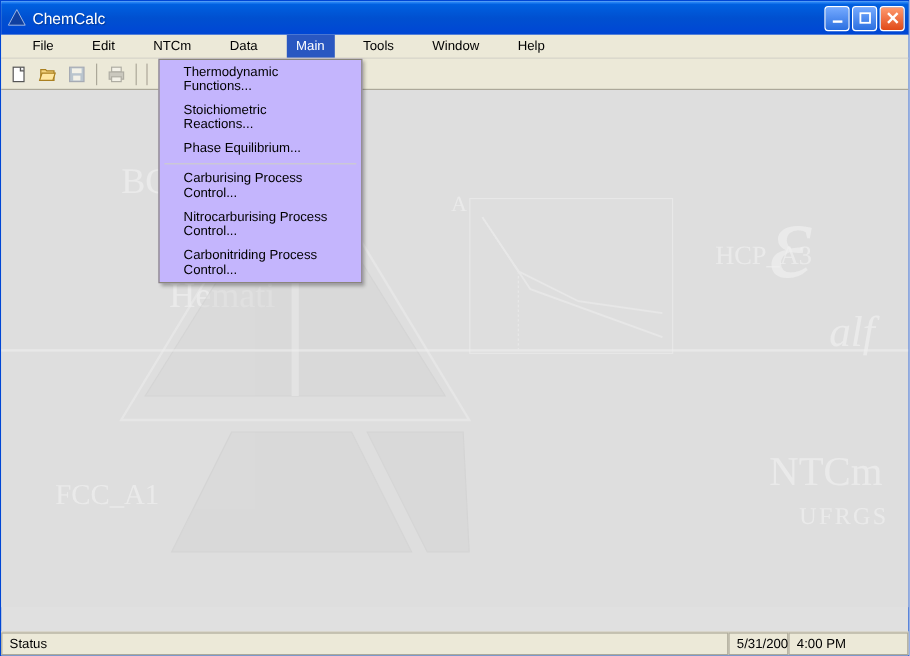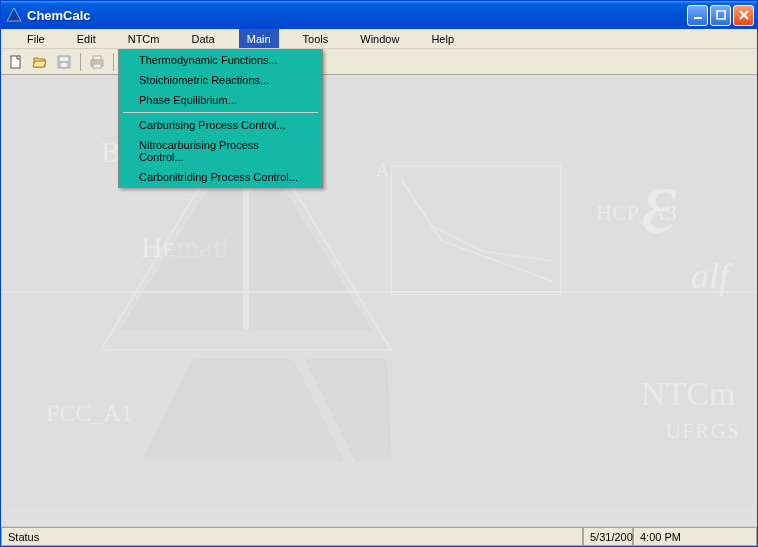--- a/index.html
+++ b/index.html
@@ -23,21 +23,21 @@
     display: flex;
     flex-direction: column;
   }
   .titlebar {
     height: 28px;
     background: linear-gradient(to bottom, #3a95ff 0%, #0060e0 10%, #0050d0 50%, #0046d5 100%);
     display: flex;
     align-items: center;
     padding: 0 3px 0 5px;
     color: #fff;
-    font-weight: bold;
+    font-weight: normal;
     font-size: 13px;
   }
   .titlebar .app-icon {
     width: 16px;
     height: 16px;
     margin-right: 5px;
     display: inline-block;
   }
   .titlebar .title { flex: 1; text-shadow: 1px 1px 1px rgba(0,0,0,0.3); }
   .win-controls { display: flex; gap: 2px; }
@@ -130,24 +130,24 @@
     position: absolute;
     height: 2px;
     background: #eee;
     left: 0;
     right: 0;
     top: 216px;
     opacity: 0.6;
   }
   .dropdown {
     position: absolute;
-    left: 117px;
+    left: 131px;
     top: 48px;
-    width: 205px;
-    background: #14b8a6;
+    width: 170px;
+    background: #c4b5fd;
     border: 1px solid #8a867a;
     box-shadow: 2px 2px 3px rgba(0,0,0,0.3);
     z-index: 100;
   }
   .dropdown-item {
     padding: 4px 20px;
     cursor: default;
   }
   .dropdown-item.highlight {
     background: #2957c1;
@@ -285,16 +285,16 @@
     <div class="dropdown-item">Phase Equilibrium...</div>
     <div class="dropdown-sep"></div>
     <div class="dropdown-item">Carburising Process Control...</div>
     <div class="dropdown-item">Nitrocarburising Process Control...</div>
     <div class="dropdown-item">Carbonitriding Process Control...</div>
   </div>
 
   <div class="statusbar">
     <div class="status-cell flex">Status</div>
     <div class="status-cell" style="width:50px;">5/31/2007</div>
-    <div class="status-cell" style="width:124px;">4:00 PM</div>
+    <div class="status-cell" style="width:100px;">4:00 PM</div>
   </div>
 
 </div>
 
 </body></html>

